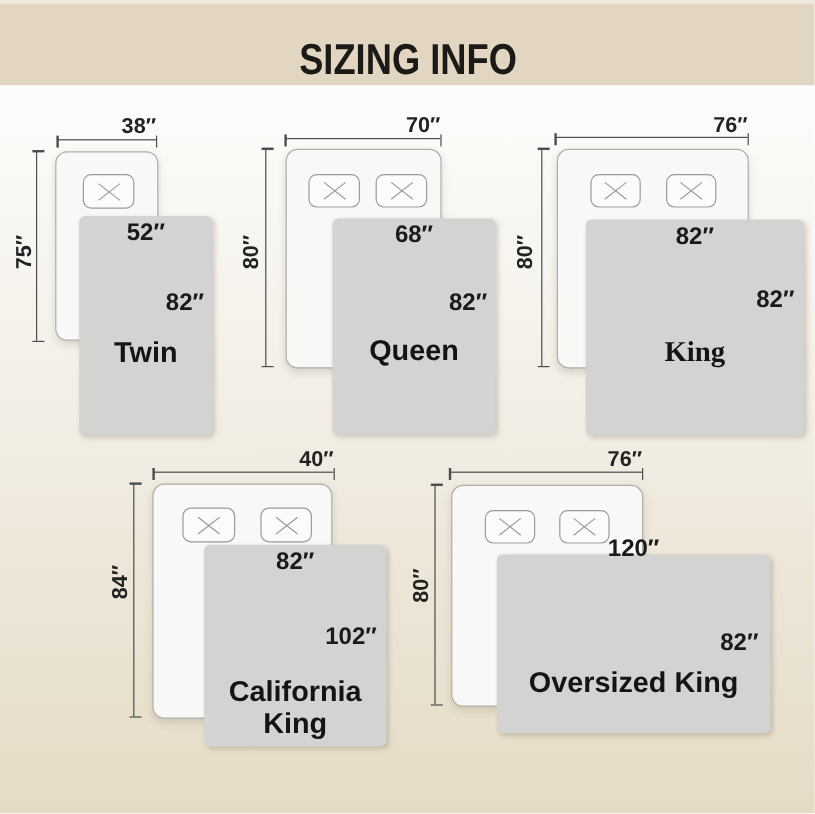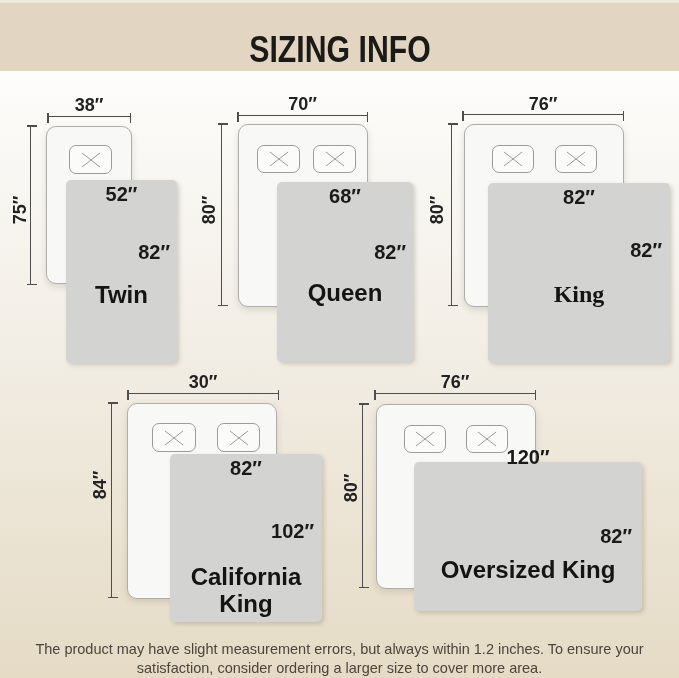--- a/index.html
+++ b/index.html
@@ -15,21 +15,21 @@
     background:#e2d6c2; border-top:3px solid #efe9dd;
     display:flex; align-items:flex-end; justify-content:center;
   }
   .header .title {
     font-size:36px; font-weight:bold; color:#1b1a17; letter-spacing:0px;
     display:inline-block; transform:scaleX(0.84); white-space:nowrap;
   }
 
   
   .abs { position:absolute; }
-  .dimlabel { font-size:18px; font-weight:600; color:#222222; text-align:center; white-space:nowrap; }
+  .dimlabel { font-size:18px; font-weight:600; color:#222222; text-align:right; white-space:nowrap; }
   .hline { position:absolute; height:0; border-top:1.5px solid #4d4d4d; }
   .hline::before,.hline::after { content:""; position:absolute; top:-4.5px; width:1.5px; height:10px; background:#4d4d4d; }
   .hline::before { left:-1px; } .hline::after { right:-1px; }
   .vline { position:absolute; width:0; border-left:1.5px solid #4d4d4d; }
   .vline::before,.vline::after { content:""; position:absolute; left:-4.5px; width:10px; height:1.5px; background:#4d4d4d; }
   .vline::before { top:-1px; } .vline::after { bottom:-1px; }
   .rot { position:absolute; width:40px; height:20px; line-height:20px; text-align:center; transform:rotate(-90deg); }
 
   .bed {
     position:absolute; background:#f8f8f6; border:1px solid #aeaeac; border-radius:10px;
@@ -190,21 +190,21 @@
           <line x1="24" y1="3" x2="6" y2="17" stroke="#9b9b99" stroke-width="1"></line>
         </svg>
     </div>
     <div class="blanket k-blanket"></div>
     <div class="bw k-bw">82″</div>
     <div class="bh k-bh">82″</div>
     <div class="name k-name"><span>King</span></div>
   </div>
 
   <div>
-    <div class="abs dimlabel c-wlabel">30″</div>
+    <div class="abs dimlabel c-wlabel">40″</div>
     <div class="hline c-hline"></div>
     <div class="vline c-vline"></div>
     <div class="rot dimlabel c-rot">84″</div>
     <div class="bed c-bed"></div>
     <div class="pillow c-pillow1">
       <svg width="30" height="20" viewBox="0 0 30 20">
           <line x1="6" y1="3" x2="24" y2="17" stroke="#9b9b99" stroke-width="1"></line>
           <line x1="24" y1="3" x2="6" y2="17" stroke="#9b9b99" stroke-width="1"></line>
         </svg>
     </div>
@@ -237,18 +237,14 @@
           <line x1="6" y1="3" x2="24" y2="17" stroke="#9b9b99" stroke-width="1"></line>
           <line x1="24" y1="3" x2="6" y2="17" stroke="#9b9b99" stroke-width="1"></line>
         </svg>
     </div>
     <div class="blanket o-blanket"></div>
     <div class="bw o-bw">120″</div>
     <div class="bh o-bh">82″</div>
     <div class="name o-name"><span>Oversized King</span></div>
   </div>
 
-  <div class="footer">
-    <div>The product may have slight measurement errors, but always within 1.2 inches. To ensure your</div>
-    <div>satisfaction, consider ordering a larger size to cover more area.</div>
-  </div>
 
 </div>
 
 </body></html>

